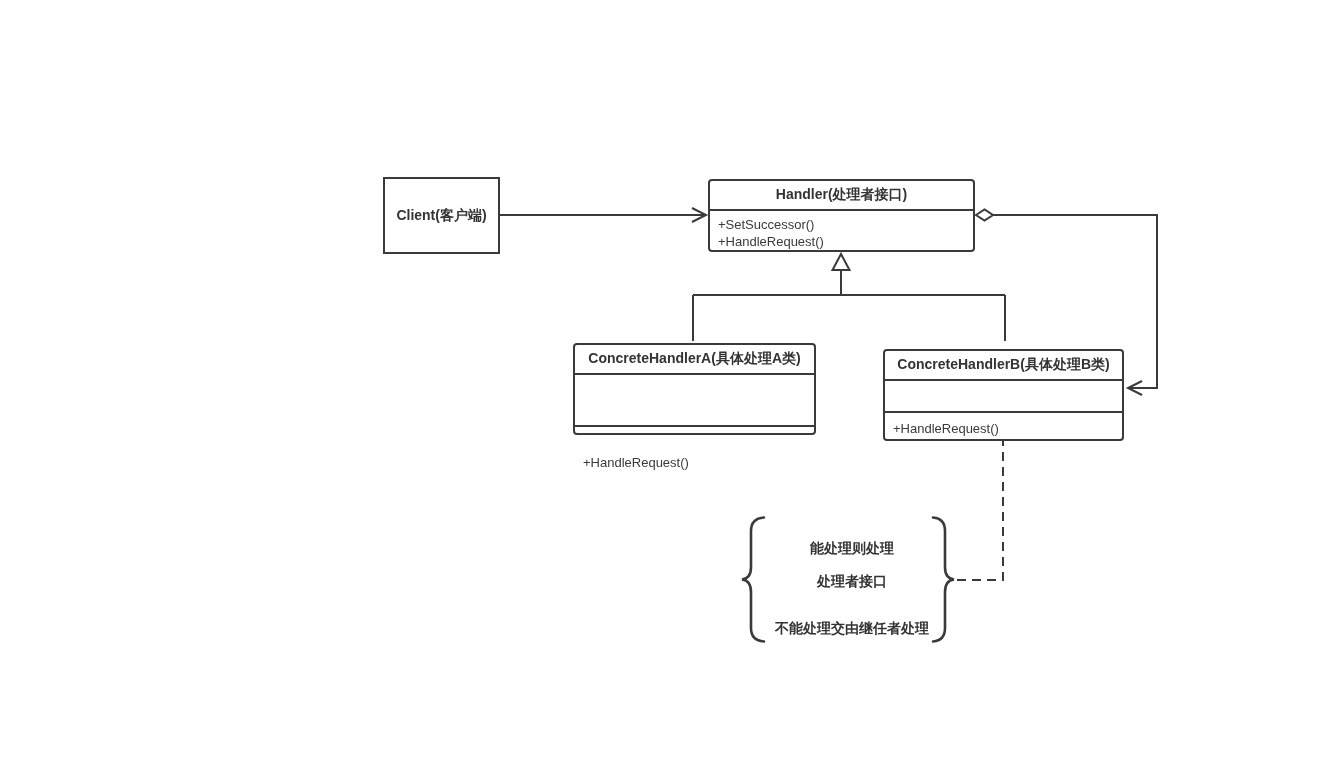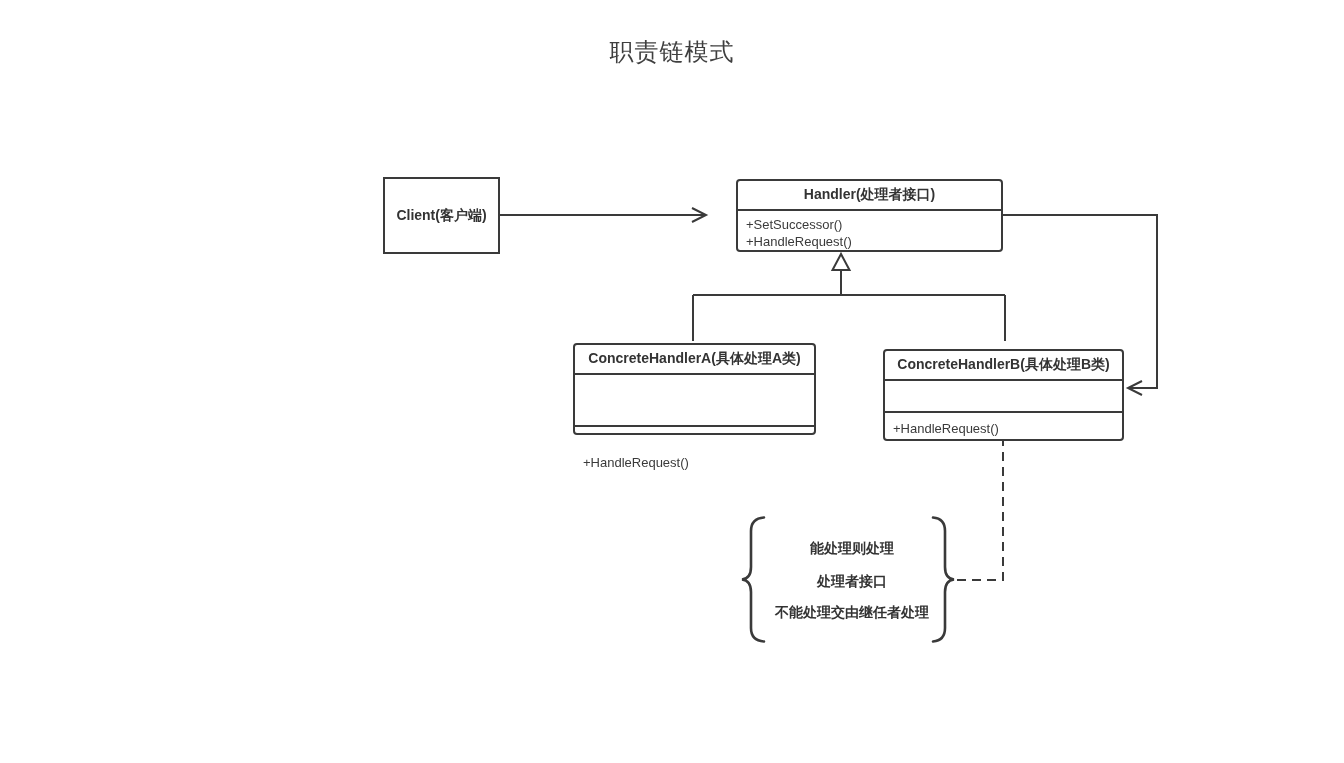--- a/index.html
+++ b/index.html
@@ -114,28 +114,27 @@
     font-size: 14px;
   }
   .note-line {
     position: absolute;
     left: 0;
     width: 190px;
     line-height: 19px;
   }
   .note-line:nth-child(1) { top: 0; }
   .note-line:nth-child(2) { top: 33px; }
-  .note-line:nth-child(3) { top: 64px; }
+  .note-line:nth-child(3) { top: 80px; }
 </style>
 </head>
 <body>
 
 <div id="canvas">
 
-  <div class="diagram-title">职责链模式</div>
 
   <svg id="connector-layer" width="1344" height="763" viewBox="0 0 1344 763">
 
     <g>
       <line class="stroked" x1="500" y1="215" x2="705" y2="215"></line>
       <path class="stroked" d="M692,208 L706,215 L692,222"></path>
     </g>
 
     <g>
       <polygon class="stroked filled-white" points="976,215 984.5,209.5 993,215 984.5,220.5"></polygon>
@@ -156,21 +155,21 @@
     </g>
 
     <path class="stroked brace" d="M764,517.5 Q751,518.5 751,531 L751,567 Q751,578.5 742,579.5 Q751,580.5 751,592 L751,628 Q751,640.5 764,641.5"></path>
     <path class="stroked brace" d="M933,517.5 Q945,518.5 945,531 L945,567 Q945,578.5 954,579.5 Q945,580.5 945,592 L945,628 Q945,640.5 933,641.5"></path>
   </svg>
 
   <div class="node rounded-box" style="left:383px; top:177px; width:117px; height:77px;">
     <span>Client(客户端)</span>
   </div>
 
-  <div class="node uml-box" style="left:708px; top:179px; width:267px; height:73px;margin-left:28px;">
+  <div class="node uml-box" style="left:708px; top:179px; width:267px; height:73px;">
     <div class="uml-title">Handler(处理者接口)</div>
     <div class="uml-methods">
       <div class="uml-method">+SetSuccessor()</div>
       <div class="uml-method">+HandleRequest()</div>
     </div>
   </div>
 
   <div class="node uml-box" style="left:573px; top:343px; width:243px; height:92px;gap:20px;">
     <div class="uml-title">ConcreteHandlerA(具体处理A类)</div>
     <div class="uml-attrs"></div>

